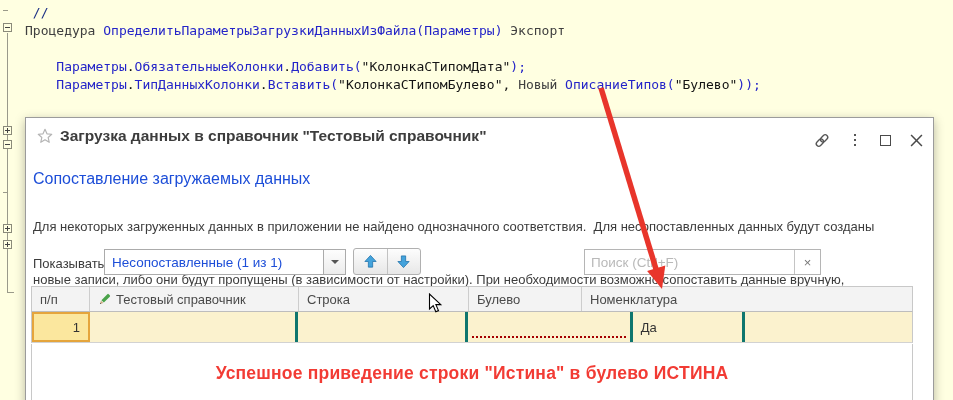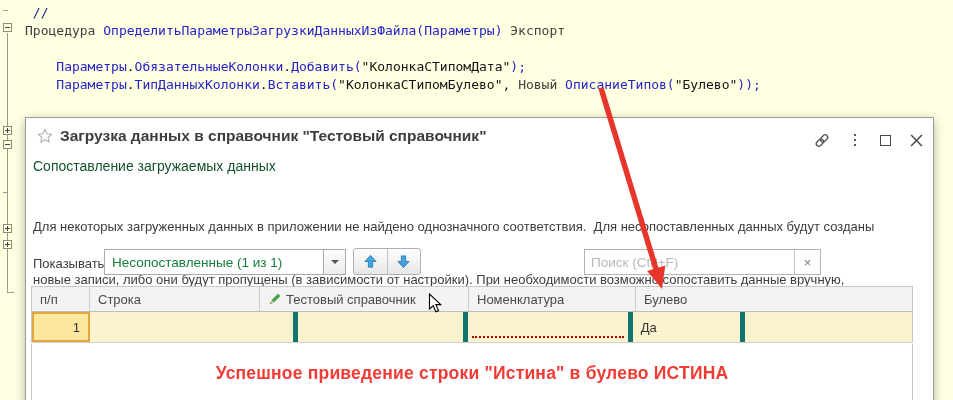--- a/index.html
+++ b/index.html
@@ -43,32 +43,32 @@
   }
   .dlg-title {
     position: absolute; left: 34px; top: 9px; font-size: 15.5px; font-weight: bold; color: #3d3d3d;
   }
   .star-icon { position: absolute; left: 10px; top: 9px; width: 18px; height: 18px; }
   .tb-icon { position: absolute; top: 13px; width: 18px; height: 18px; cursor: pointer; display: flex; align-items: center; justify-content: center; }
   .kebab { display: flex; flex-direction: column; gap: 2.5px; align-items: center; }
   .kebab i { width: 2.5px; height: 2.5px; background: #555; }
   .maxi { width: 11px; height: 11px; border: 1.5px solid #4a4a4a; }
 
-  .section-title { position: absolute; left: 7px; top: 40px; font-size: 14px; color: #14532d; }
+  .section-title { position: absolute; left: 7px; top: 52px; font-size: 16px; color: #1d4ed8; }
   .descr {
     position: absolute; left: 7px; top: 65px; font-size: 13px; color: #3c3c3c;
     line-height: 17.5px; white-space: pre;
   }
 
   .show-label { position: absolute; left: 7px; top: 138px; font-size: 13px; color: #3c3c3c; }
   .combo {
     position: absolute; left: 78px; top: 131px; width: 242px; height: 26px;
     border: 1px solid #ababab; background: #fff; display: flex; align-items: center;
   }
-  .combo-text { flex: 1; padding-left: 7px; font-size: 13.5px; color: #15803d; }
+  .combo-text { flex: 1; padding-left: 7px; font-size: 13.5px; color: #1d4ed8; }
   .combo-btn {
     width: 22px; align-self: stretch; border-left: 1px solid #ababab;
     background: linear-gradient(#fdfdfd, #ececec); display: flex; align-items: center; justify-content: center;
   }
   .tri-down { width: 0; height: 0; border-left: 4px solid transparent; border-right: 4px solid transparent; border-top: 4px solid #555; }
 
   .updown {
     position: absolute; left: 327px; top: 130px; width: 68px; height: 27px;
     border: 1px solid #b0b0b0; border-radius: 3px; overflow: hidden; display: flex;
     background: linear-gradient(#fdfdfd, #e7e7e7);
@@ -108,21 +108,21 @@
   .gh-cell {
     display: flex; align-items: center; gap: 5px; padding: 0 8px;
     font-size: 13px; color: #4a4a4a; border-right: 1px solid #cdcdcd; overflow: hidden;
   }
   .gh-cell:last-child { border-right: 0; }
   .grid-row {
     display: flex; height: 31px;
     border-left: 1px solid #c8c8c8; border-right: 1px solid #c8c8c8; border-bottom: 1px solid #d2d2d2;
   }
   .gr-cell {
-    position: relative; background: #fbf2ce; border-right: 5px solid #0f766e;
+    position: relative; background: #fbf2ce; border-right: 3px solid #0f766e;
     font-size: 13px; color: #333; display: flex; align-items: center; padding: 0 8px; overflow: hidden;
   }
   .gr-cell:last-child { border-right: 0; }
   .gr-cell.selected {
     background: #fbe79e; border: 2px solid #e5a53c; justify-content: flex-end;
   }
   .req-line { position: absolute; left: 4px; right: 4px; bottom: 4px; border-bottom: 2px dotted #a40000; }
   .grid-rest {
     position: absolute; left: 5px; top: 226px; width: 882px; height: 180px;
     background: #fff; border-left: 1px solid #c8c8c8; border-right: 1px solid #c8c8c8;
@@ -225,36 +225,36 @@
       <input class="search-input" type="text" placeholder="Поиск (Ctrl+F)" style="">
       <button class="search-clear">×</button>
     </div>
 
 
     <div class="grid">
       <div class="grid-header">
         <div class="gh-cell col-w0">
           <span>п/п</span>
         </div>
-        <div class="gh-cell col-w2">
-          <span>Строка</span>
-        </div>
         <div class="gh-cell col-w1">
           <svg width="13" height="13" viewBox="0 0 16 16">
             <path d="M14.5 2.8 L13.2 1.5 a1.2 1.2 0 0 0 -1.7 0 L4.2 8.8 L7.2 11.8 L14.5 4.5 a1.2 1.2 0 0 0 0 -1.7 Z" fill="#4aa34a"></path>
             <path d="M3.6 9.5 L2.5 13.5 L6.5 12.4 Z" fill="#caa87c"></path>
             <path d="M2.9 12.1 L2.5 13.5 L3.9 13.1 Z" fill="#333"></path>
           </svg>
           <span>Тестовый справочник</span>
         </div>
+        <div class="gh-cell col-w2">
+          <span>Строка</span>
+        </div>
+        <div class="gh-cell col-w4">
+          <span>Булево</span>
+        </div>
         <div class="gh-cell col-w5">
           <span>Номенклатура</span>
-        </div>
-        <div class="gh-cell col-w4">
-          <span>Булево</span>
         </div>
       </div>
       <div class="grid-row">
         <div class="gr-cell col-w0 selected">
           <span>1</span>
         </div>
         <div class="gr-cell col-w1">
           <span></span>
         </div>
         <div class="gr-cell col-w2">

